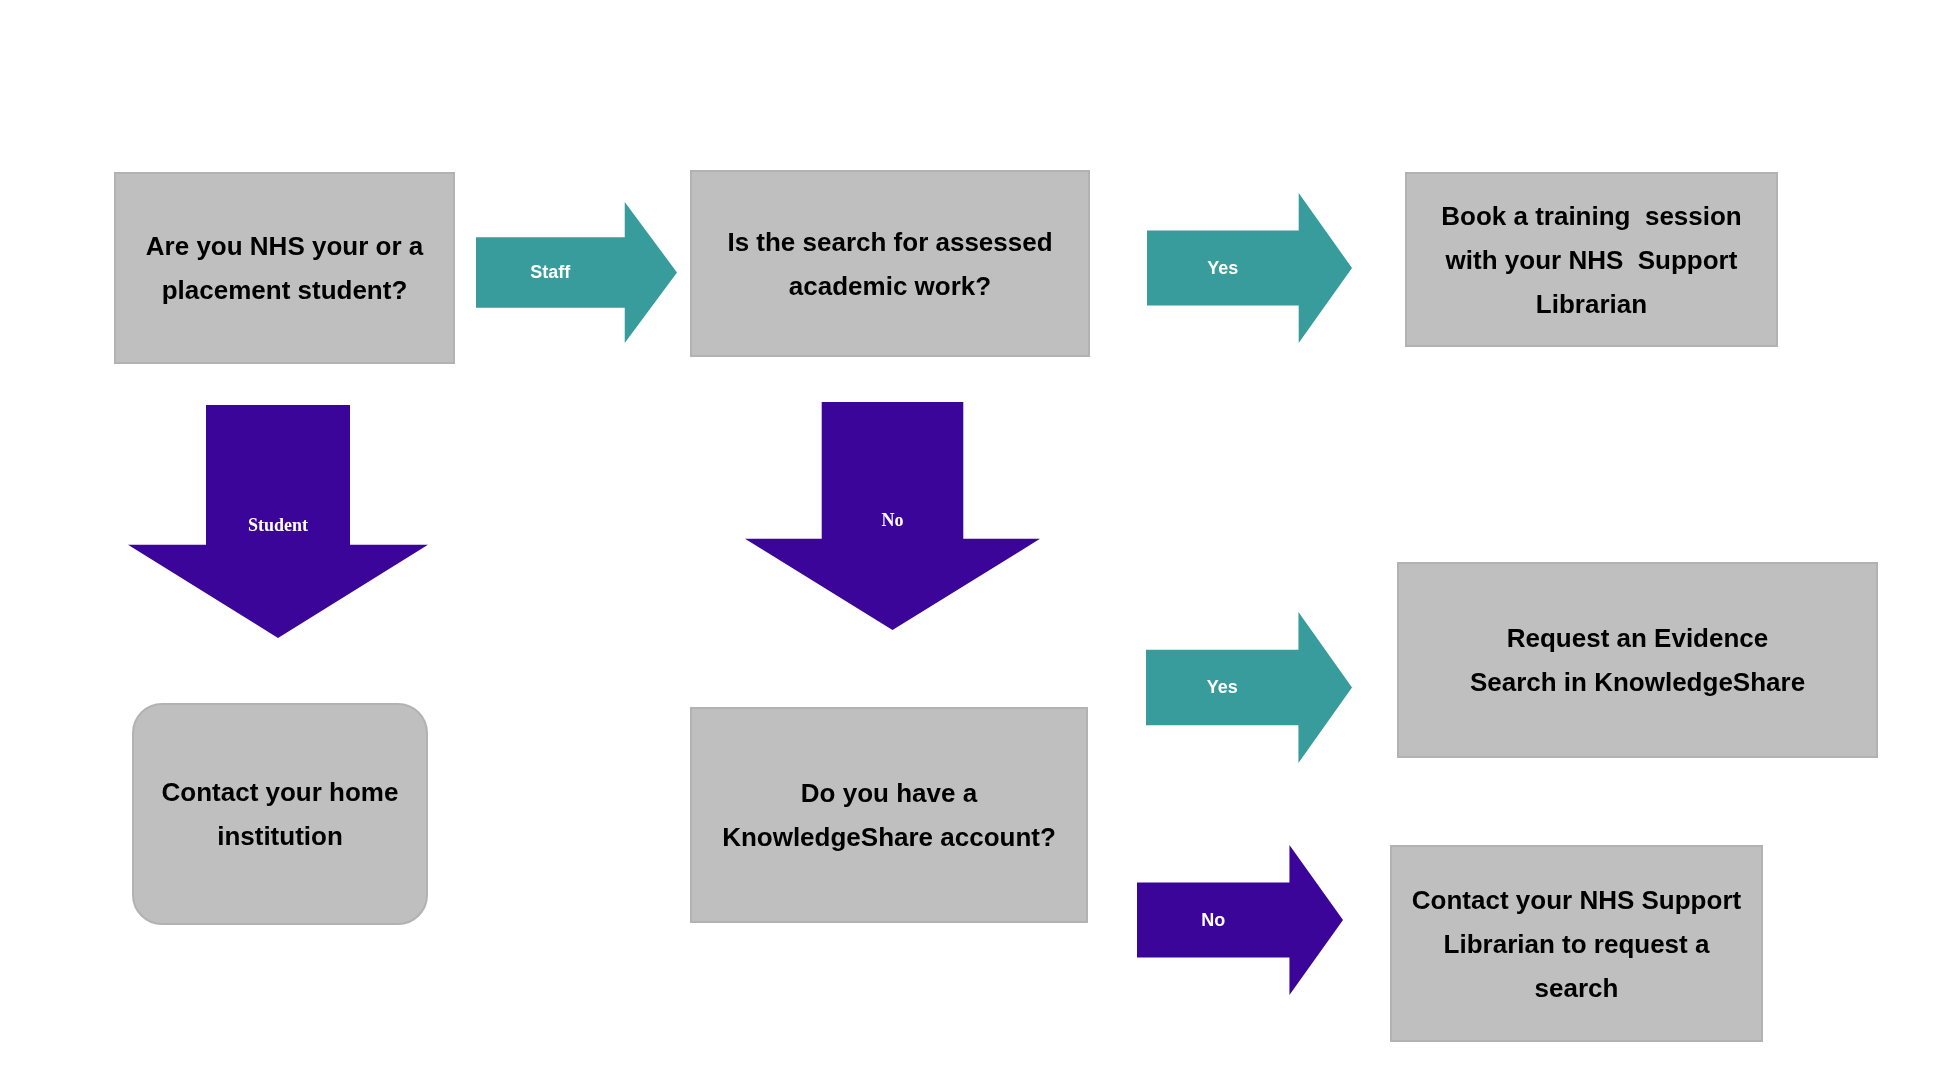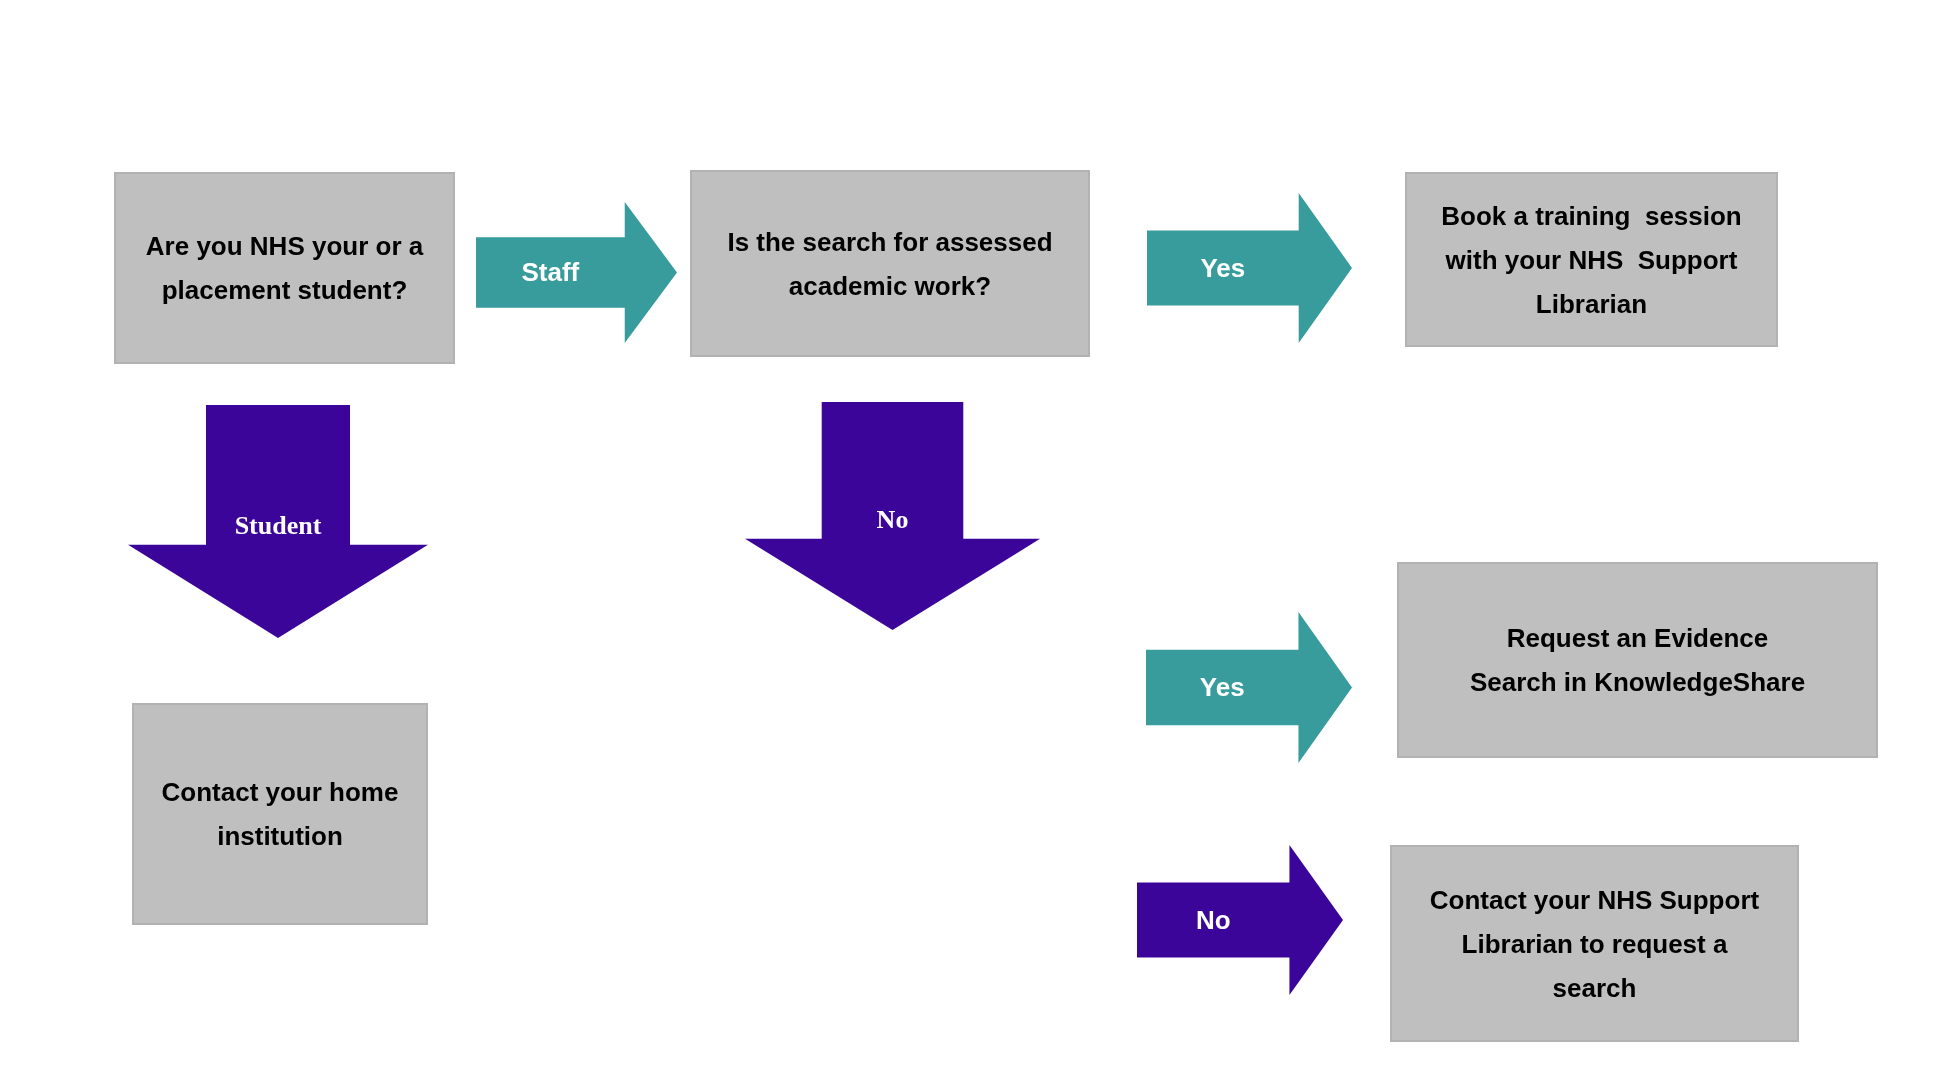--- a/index.html
+++ b/index.html
@@ -51,34 +51,34 @@
   .arrow--purple polygon { fill: var(--c-purple, #3b059a); }
   .arrow__label {
     position: absolute;
     top: 0;
     left: 0;
     height: 100%;
     display: flex;
     align-items: center;
     justify-content: center;
     font-weight: 700;
-    font-size: 26px;
+    font-size: 18px;
     color: var(--c-arrow-label, #ffffff);
   }
   .arrow--right .arrow__label { width: 74%; }
   .arrow--down  .arrow__label { width: 100%; padding-top: 8px; box-sizing: border-box; font-family: Liberation Serif, serif; }
 
   
   .pos-box-q1        { left: 114px;  top: 172px; width: 341px; height: 192px; }
   .pos-box-q2        { left: 690px;  top: 170px; width: 400px; height: 187px; }
   .pos-box-training  { left: 1405px; top: 172px; width: 373px; height: 175px; }
-  .pos-box-home      { left: 132px;  top: 703px; width: 296px; height: 222px; }
+  .pos-box-home      { left: 132px;  top: 703px; width: 296px; height: 222px; border-radius: 30px; }
   .pos-box-q3        { left: 690px;  top: 707px; width: 398px; height: 216px; }
   .pos-box-evidence  { left: 1397px; top: 562px; width: 481px; height: 196px; }
-  .pos-box-contact   { left: 1390px; top: 845px; width: 409px; height: 197px; }
+  .pos-box-contact   { left: 1390px; top: 845px; width: 373px; height: 197px; }
 
   .pos-arrow-staff   { left: 476px;  top: 202px; width: 201px; height: 141px; }
   .pos-arrow-yes1    { left: 1147px; top: 193px; width: 205px; height: 150px; }
   .pos-arrow-student { left: 128px;  top: 405px; width: 300px; height: 233px; }
   .pos-arrow-no1     { left: 745px;  top: 402px; width: 295px; height: 228px; }
   .pos-arrow-yes2    { left: 1146px; top: 612px; width: 206px; height: 151px; }
   .pos-arrow-no2     { left: 1137px; top: 845px; width: 206px; height: 150px; }
 </style>
 </head>
 <body>
@@ -127,20 +127,24 @@
       <polygon points="26,0 74,0 74,60 100,60 50,100 0,60 26,60"></polygon>
     </svg>
     <span class="arrow__label">No</span>
   </div>
 
   <div class="flow-box pos-box-home">
     <span class="flow-box__text">Contact your home
 institution</span>
   </div>
 
+  <div class="flow-box pos-box-q3">
+    <span class="flow-box__text">Do you have a
+KnowledgeShare account?</span>
+  </div>
 
   <div class="arrow arrow--right arrow--teal pos-arrow-yes2">
     <svg viewBox="0 0 100 100" preserveAspectRatio="none" aria-hidden="true">
       <polygon points="0,25 74,25 74,0 100,50 74,100 74,75 0,75"></polygon>
     </svg>
     <span class="arrow__label">Yes</span>
   </div>
 
   <div class="flow-box pos-box-evidence">
     <span class="flow-box__text">Request an Evidence

